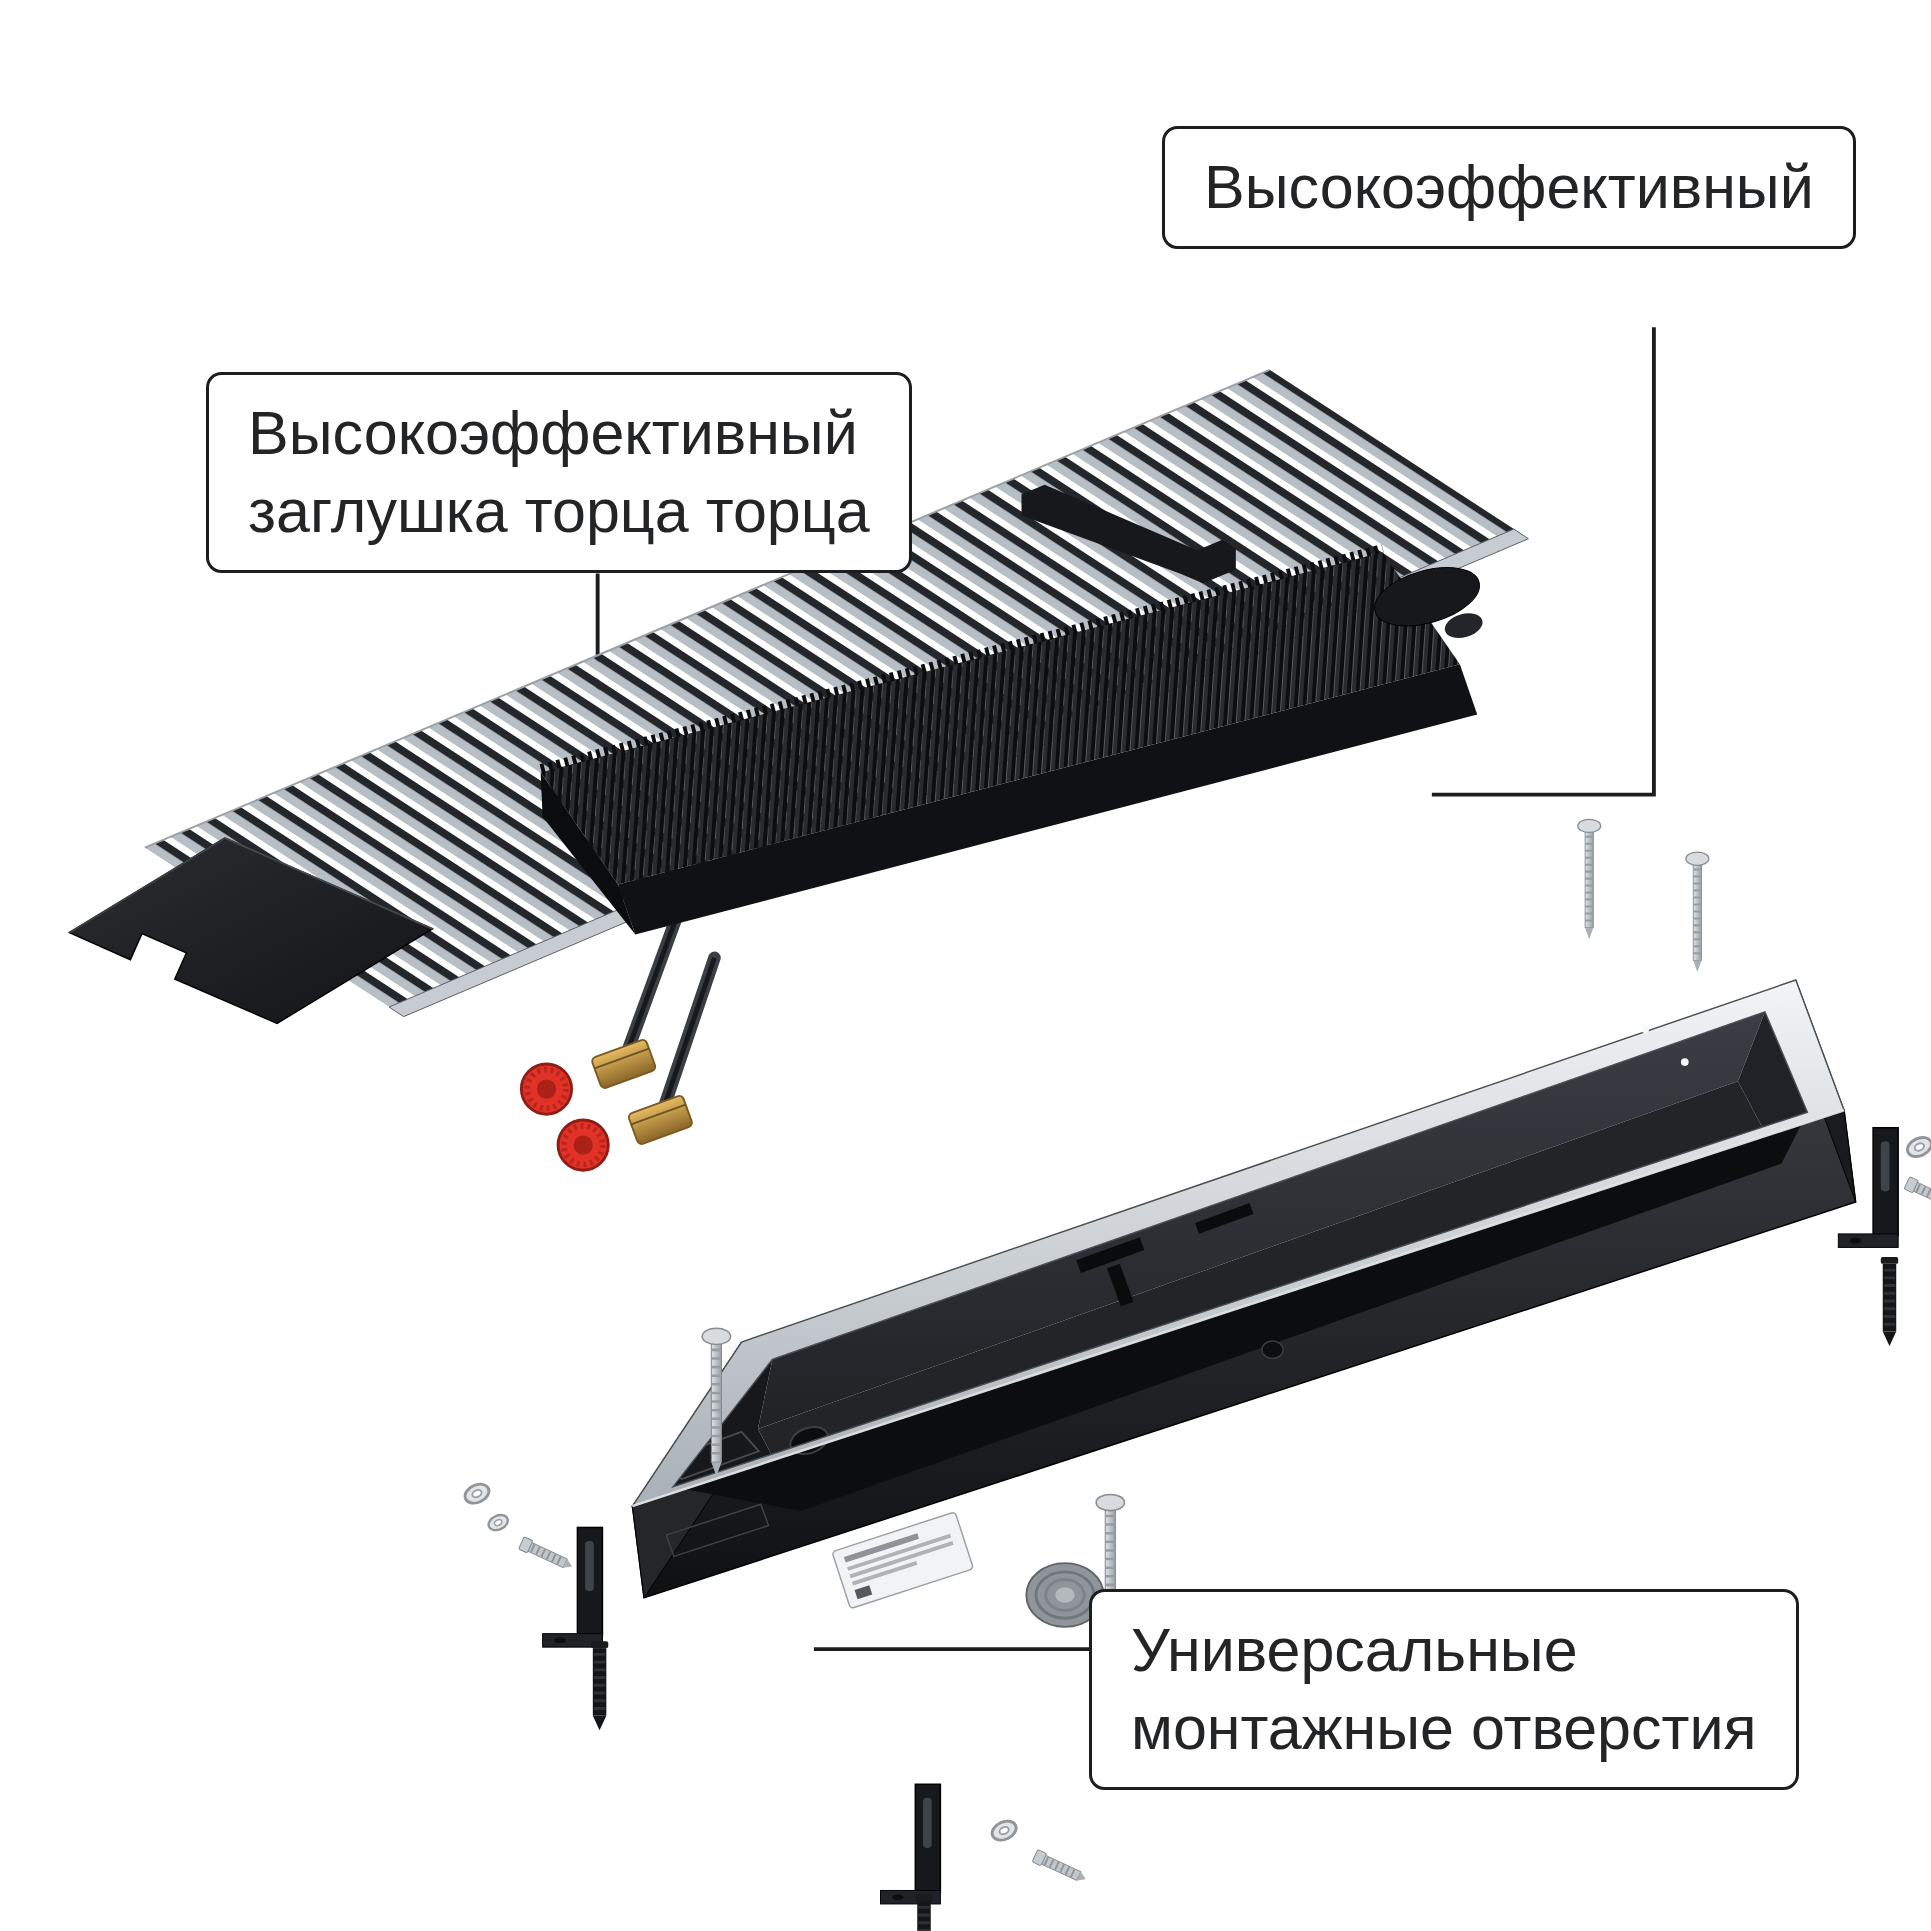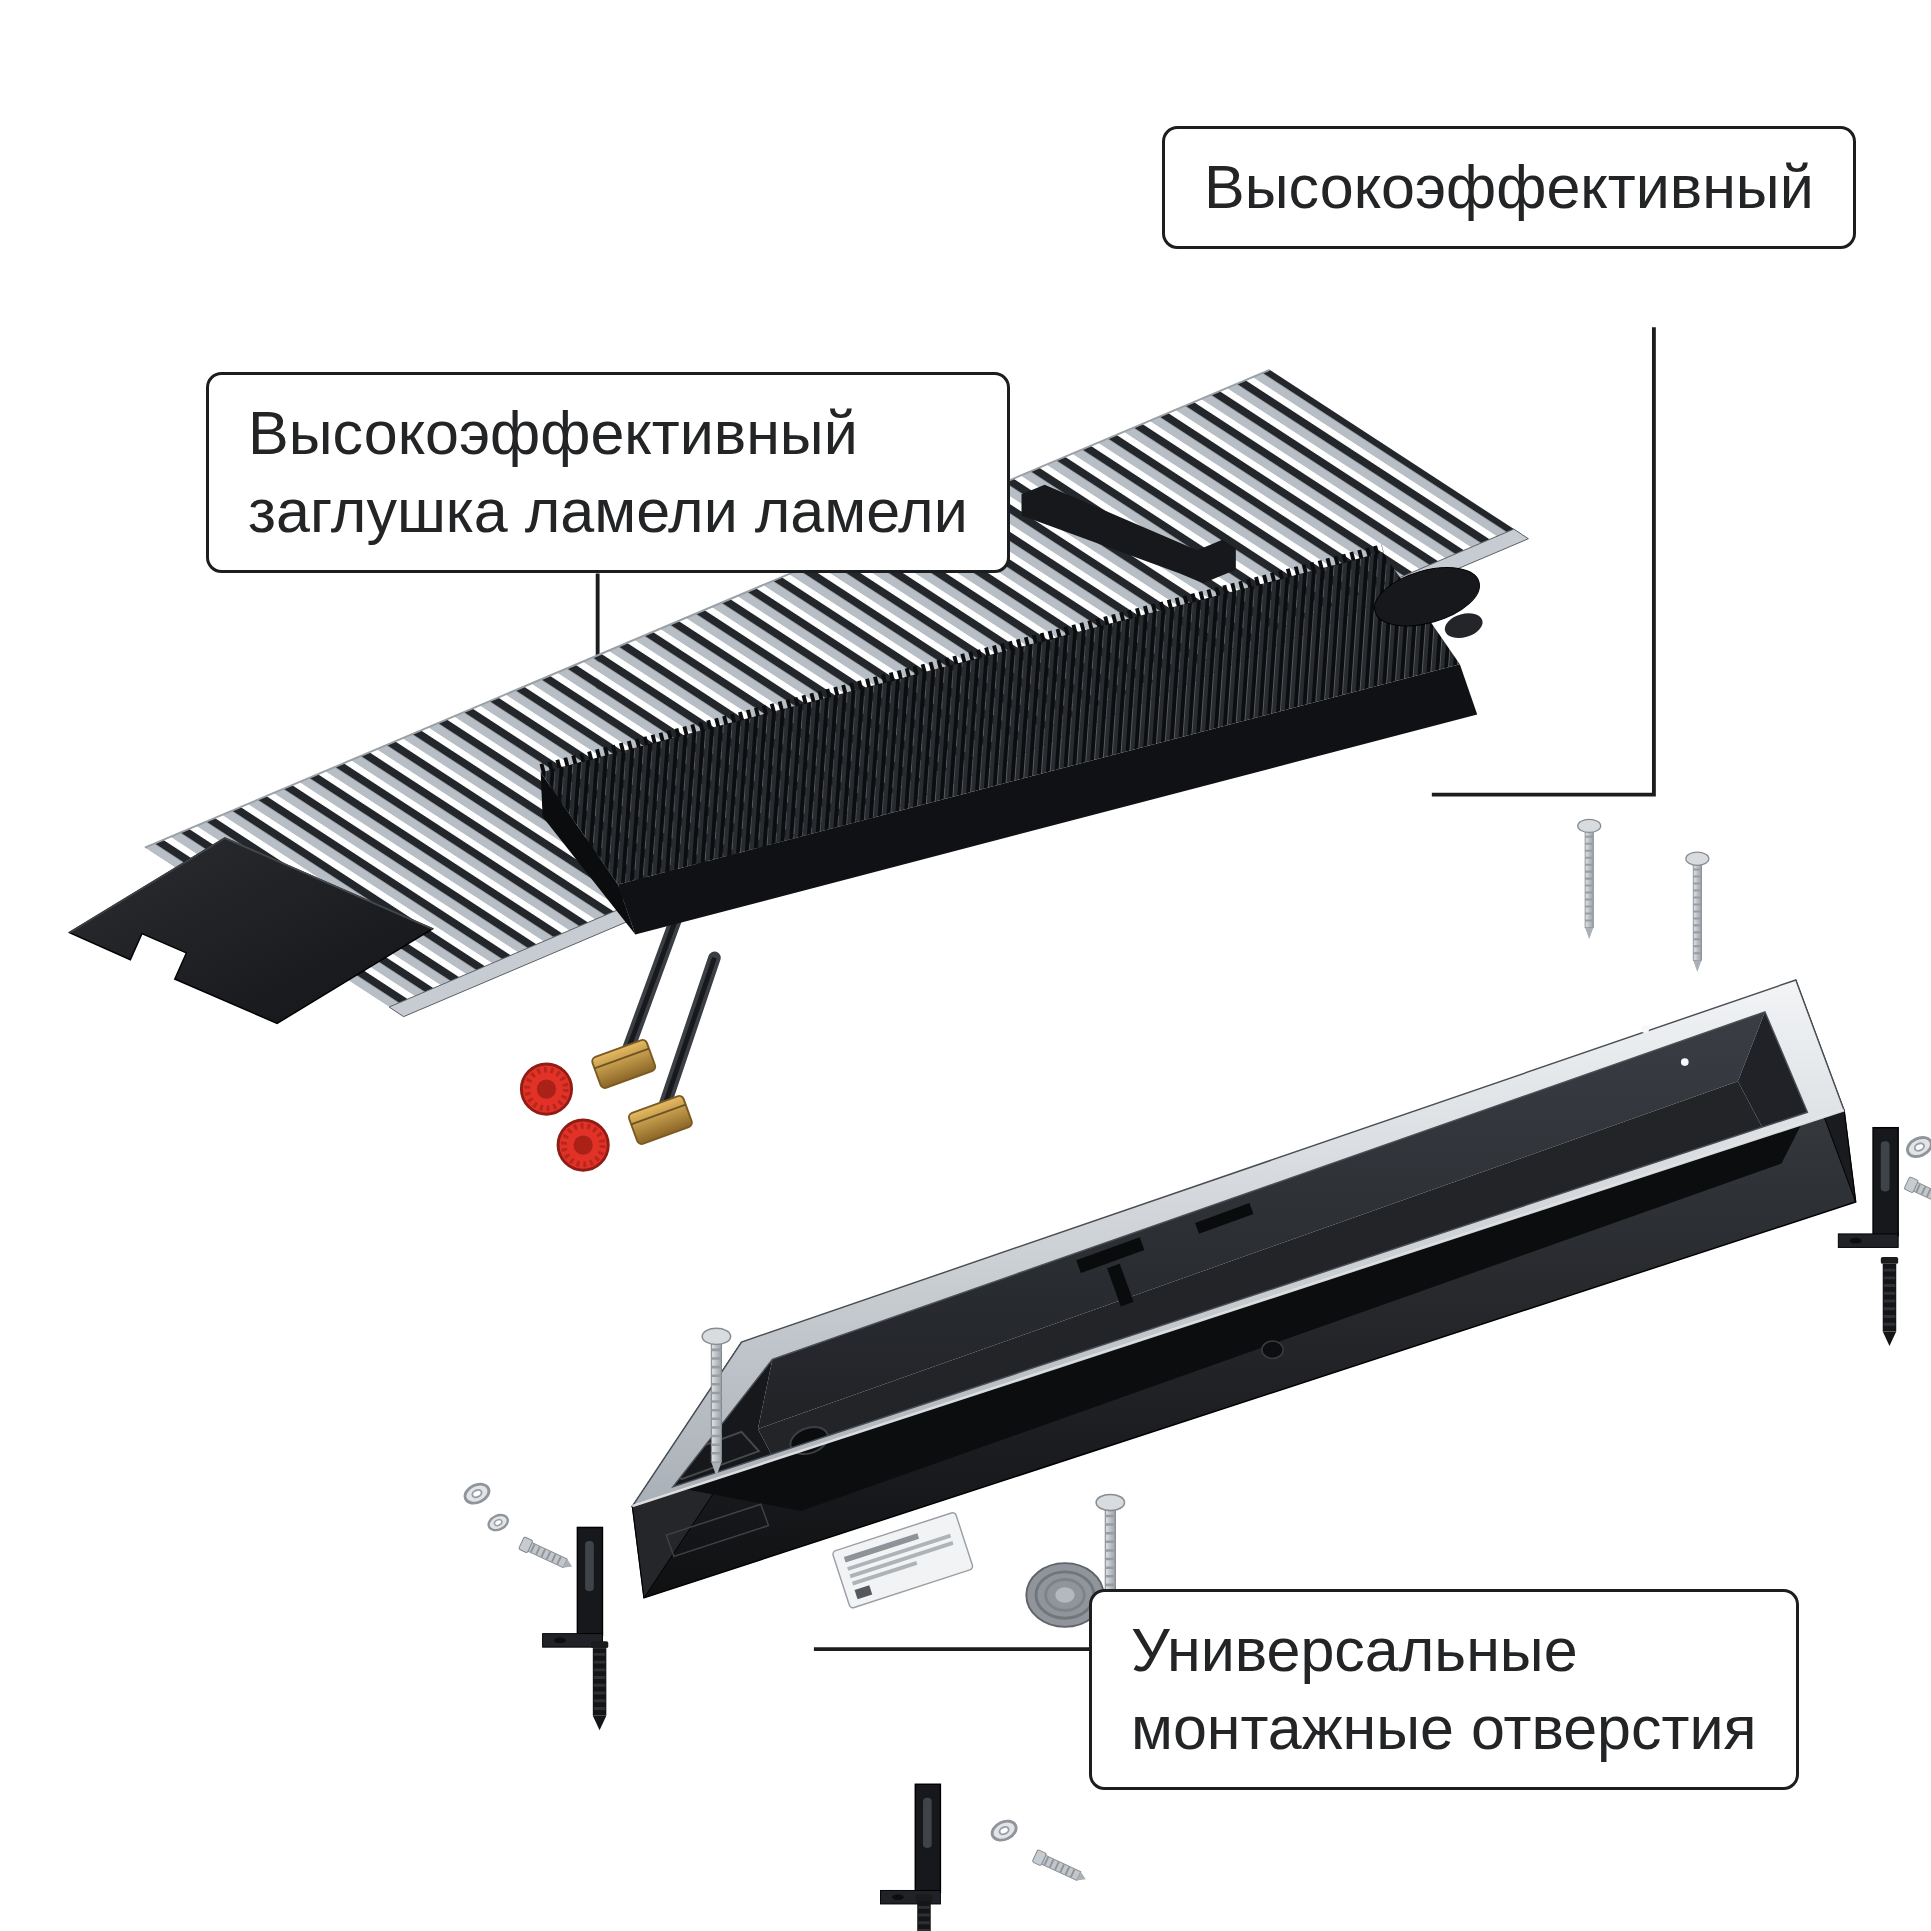--- a/index.html
+++ b/index.html
@@ -208,21 +208,21 @@
     <use href="#screwSmall" transform="translate(1975 1225) rotate(25)"></use>
   </g>
 </svg>
 
 <div class="callout" style="left:1142px;top:126px;margin-left:20px;">
   <span class="line">Высокоэффективный</span>
 </div>
 
 <div class="callout" style="left:206px;top:372px;">
   <span class="line">Высокоэффективный</span>
-  <span class="line">заглушка ламели ламели</span>
+  <span class="line">заглушка торца торца</span>
 </div>
 
 <div class="callout" style="left:1089px;top:1589px;">
   <span class="line">Универсальные</span>
   <span class="line">монтажные отверстия</span>
 </div>
 
 </div>
 
 

